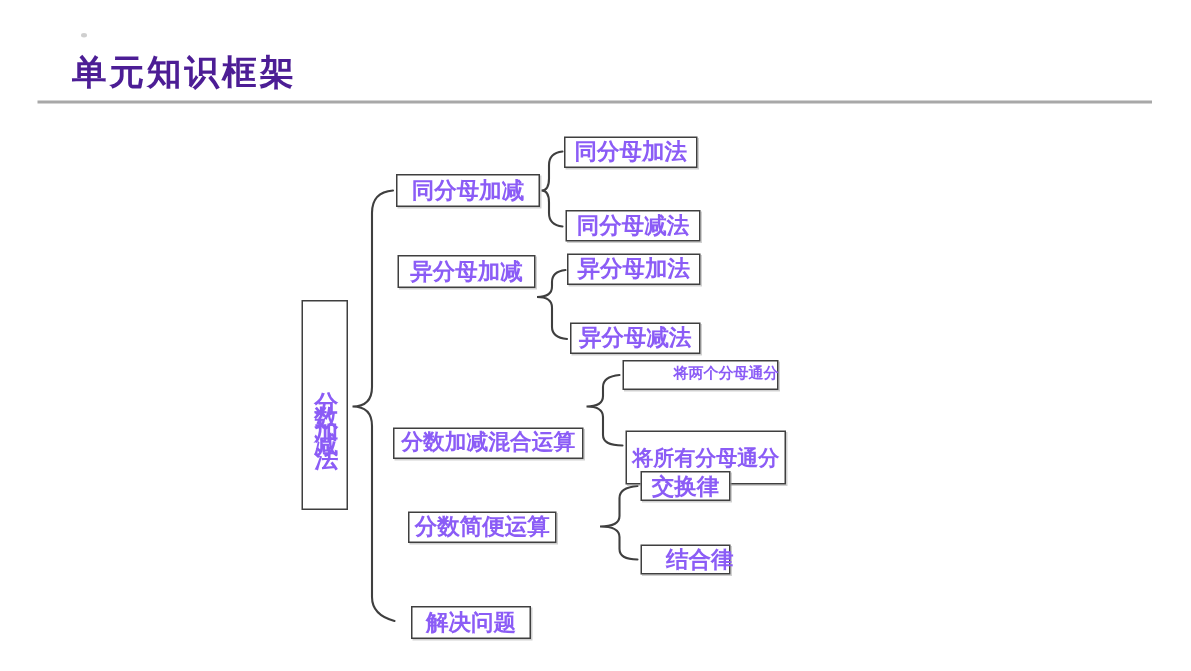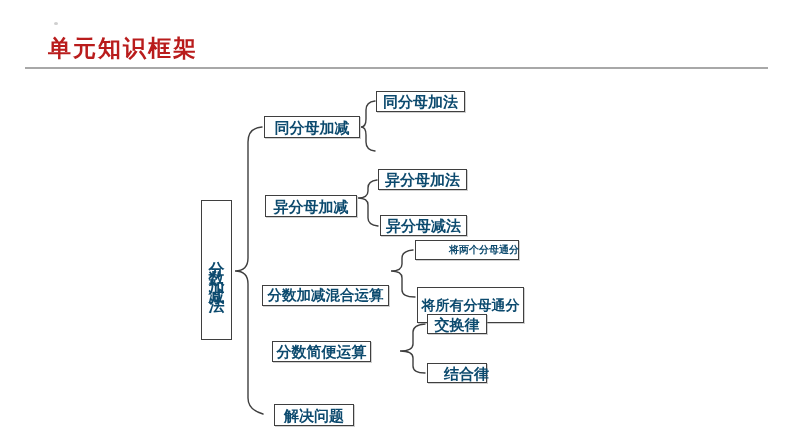--- a/index.html
+++ b/index.html
@@ -4,51 +4,51 @@
 <style>
   html,body{margin:0;padding:0;}
   body{
     width:794px;height:447px;position:relative;overflow:hidden;
     background:#ffffff;
     font-family:"Liberation Sans","DejaVu Sans",sans-serif;
   }
   .slide{position:absolute;inset:0;}
   .page-title{
     position:absolute;left:48px;top:33px;
-    font-size:23px;font-weight:bold;color:#b91c1c;
+    font-size:23px;font-weight:bold;color:#4c1d95;
     letter-spacing:2px;white-space:nowrap;text-align:right;
   }
   .divider{
     position:absolute;left:25px;top:67px;width:743px;height:2px;
     background:#a8a8a8;
   }
   .artifact-dot{
     position:absolute;left:54px;top:22px;width:4px;height:3px;
     background:#cfcfcf;border-radius:50%;
   }
   .diagram{position:absolute;inset:0;}
   .brace-svg{position:absolute;left:0;top:0;width:794px;height:447px;}
   .brace-svg path{fill:none;stroke:#3f3f3f;stroke-width:1.4;stroke-linecap:round;}
   .node{
     position:absolute;box-sizing:border-box;
     border:1px solid #3f3f3f;background:#ffffff;
     display:flex;align-items:center;justify-content:center;
-    font-weight:bold;color:#0c4a6e;white-space:nowrap;
+    font-weight:bold;color:#8b5cf6;white-space:nowrap;
     box-shadow:1px 1px 0 rgba(150,150,150,0.45);
     font-size:15px;line-height:1;
   }
   .root-node{
     left:201px;top:200px;width:31px;height:140px;
     writing-mode:vertical-rl;text-orientation:upright;
     letter-spacing:9px;font-size:16px;
     box-shadow:none;
   }
   
   .b0{left:264px;top:116px;width:96px;height:22px;}
-  .b1{left:265px;top:195px;width:92px;height:22px;}
+  .b1{left:265px;top:170px;width:92px;height:22px;}
   .b2{left:262px;top:261px;width:127px;height:21px;font-size:14.5px;margin-top:24px;}
   .b3{left:272px;top:341px;width:99px;height:21px;}
   .b4{left:274px;top:404px;width:80px;height:22px;}
   
   .c00{left:376px;top:91px;width:89px;height:21px;}
   .c01{left:377px;top:140px;width:90px;height:21px;}
   .c10{left:378px;top:169px;width:89px;height:21px;}
   .c11{left:380px;top:215px;width:87px;height:21px;}
   .c20{left:415px;top:240px;width:104px;height:20px;font-size:10px;padding-left:34px;}
   .c21{left:417px;top:287px;width:107px;height:36px;font-size:14px;}
@@ -81,20 +81,21 @@
 
     <div class="node root-node">分数加减法</div>
 
     <div class="node b0">同分母加减</div>
     <div class="node b1">异分母加减</div>
     <div class="node b2">分数加减混合运算</div>
     <div class="node b3">分数简便运算</div>
     <div class="node b4">解决问题</div>
 
     <div class="node c00">同分母加法</div>
+    <div class="node c01">同分母减法</div>
     <div class="node c10">异分母加法</div>
     <div class="node c11">异分母减法</div>
     <div class="node c20">将两个分母通分</div>
     <div class="node c21">将所有分母通分</div>
     <div class="node c30">交换律</div>
     <div class="node c31">结合律</div>
 
   </div>
 </div>
 

